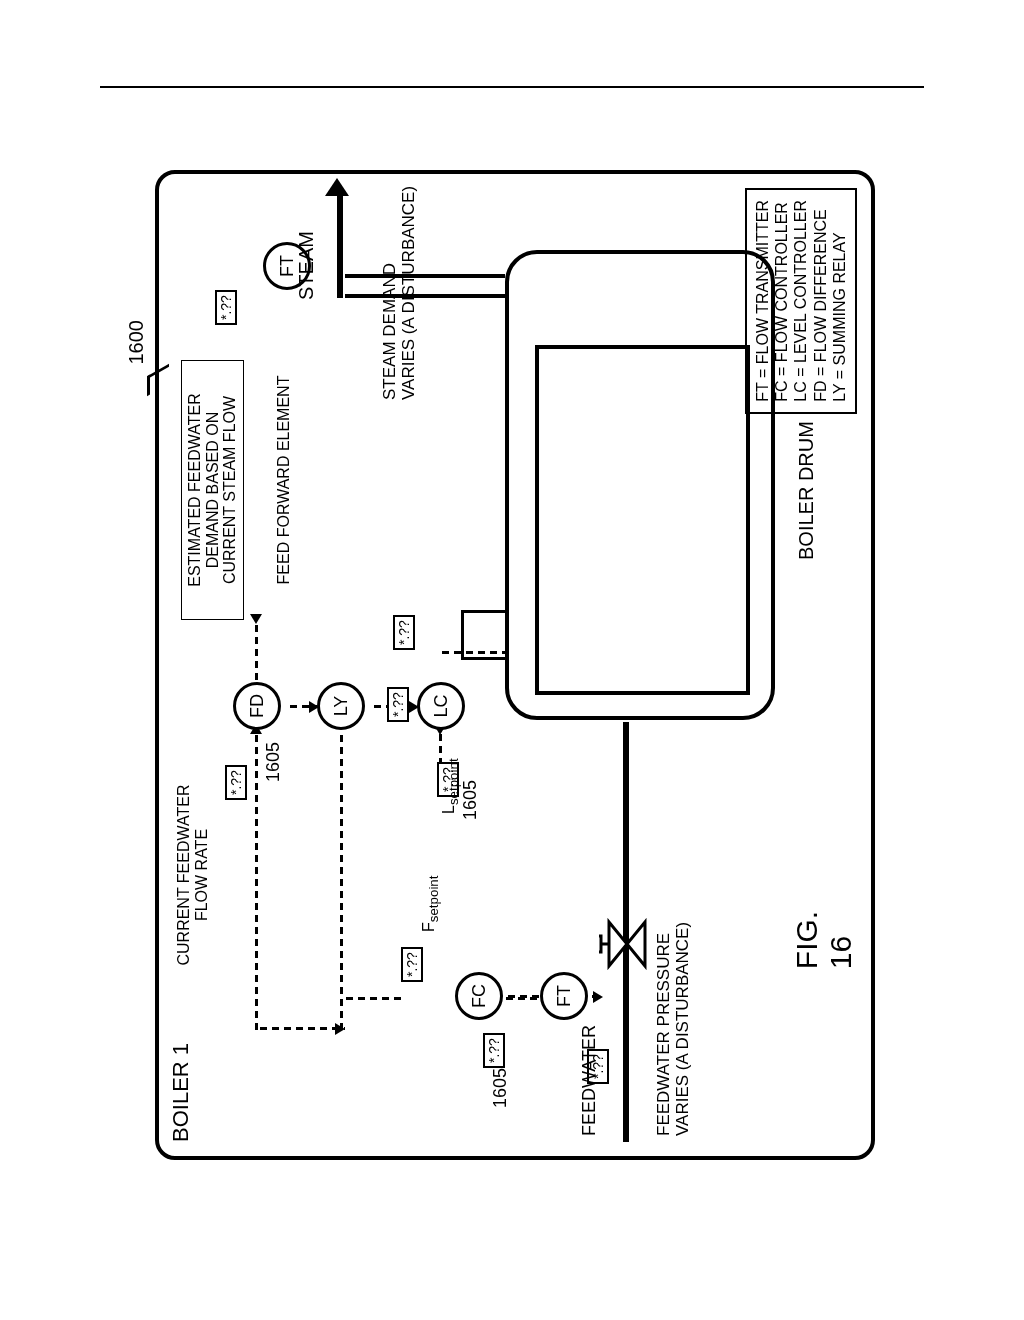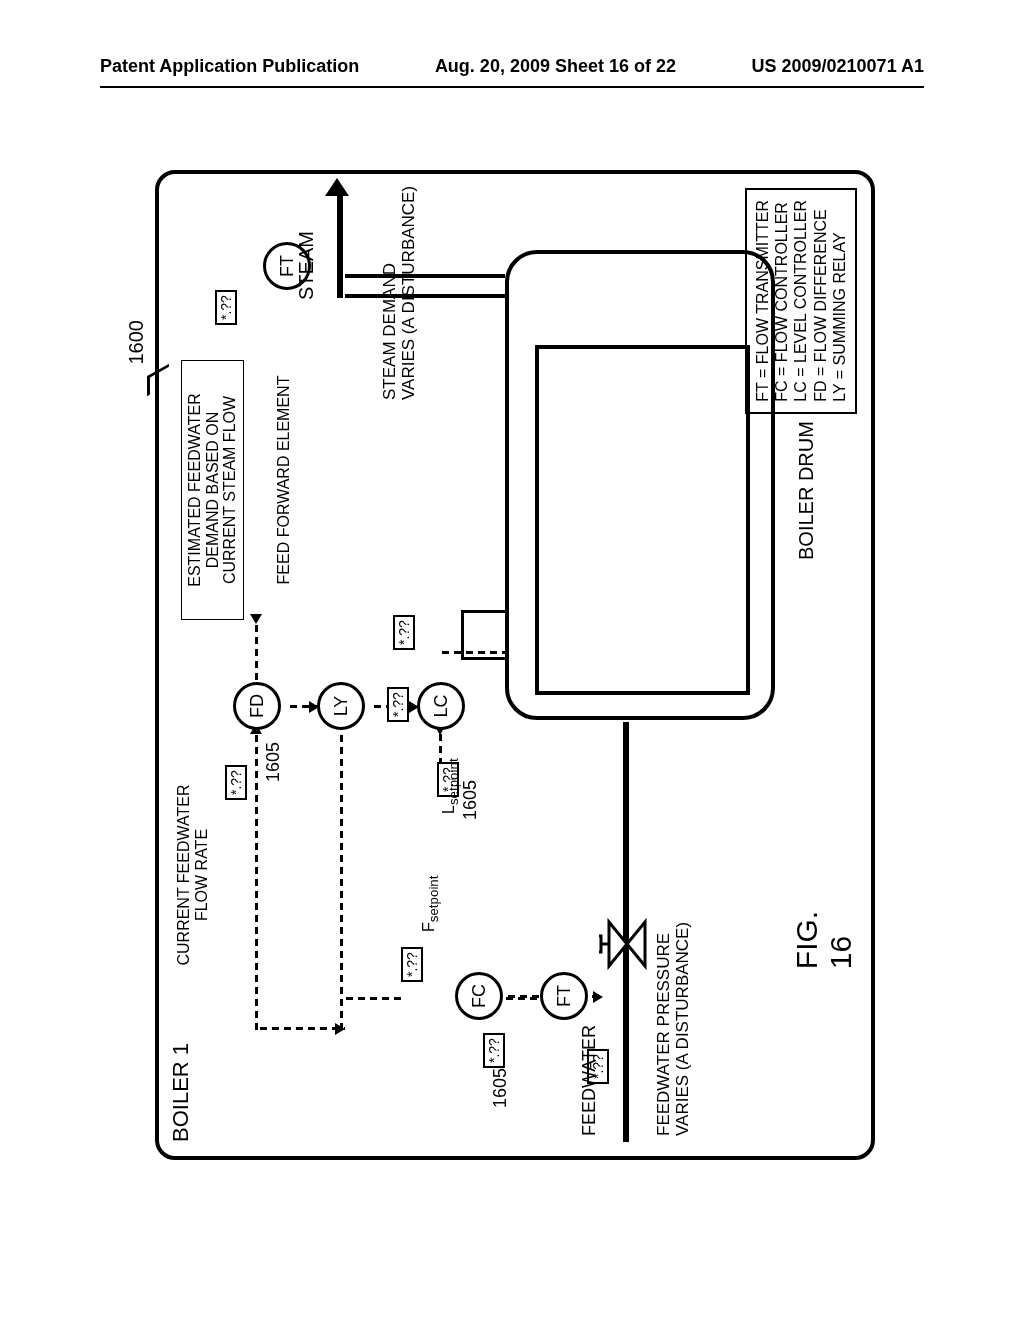--- a/index.html
+++ b/index.html
@@ -236,25 +236,20 @@
     font-size: 30px;
     left: 855px;
     top: 550px;
   }
 </style>
 </head>
 <body>
 
 <div class="page">
 
-  <div class="header">
-    <span>Patent Application Publication</span>
-    <span>Aug. 20, 2009  Sheet 16 of 22</span>
-    <span>US 2009/0210071 A1</span>
-  </div>
   <div class="header-rule"></div>
 
   <div class="figure-area">
     <div class="diagram-wrap">
       <div class="diagram">
 
         <div class="ref1600">1600</div>
         <div class="ref1600-tick"></div>
 
         <div class="panel"></div>

